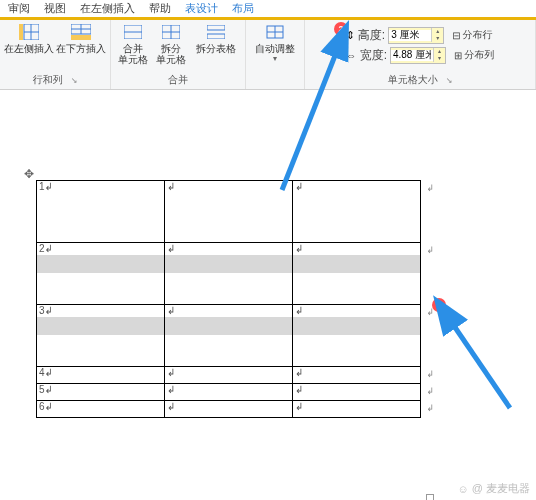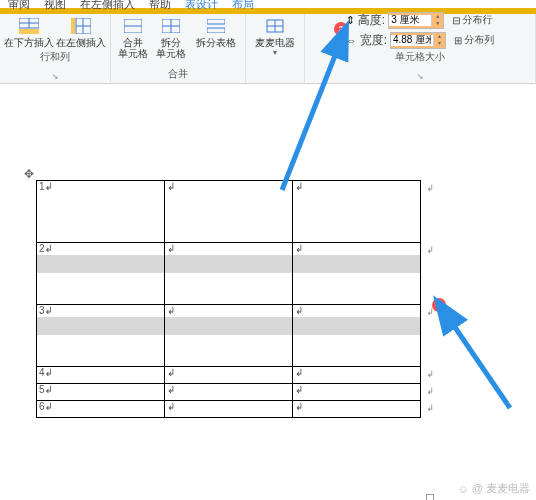--- a/index.html
+++ b/index.html
@@ -1,30 +1,30 @@
 <!DOCTYPE html>
 <html><head>
 <meta charset="utf-8">
 <style>
   * { box-sizing: border-box; margin: 0; padding: 0; }
   body { font-family: "Microsoft YaHei", "SimSun", sans-serif; font-size: 11px; background: #fff; width: 536px; height: 500px; overflow: hidden; position: relative; }
-  .menubar { height: 14px; display: flex; align-items: center; padding-left: 8px; background: #fff; gap: 14px; border-bottom: 6px solid #eab308; }
+  .menubar { height: 20px; display: flex; align-items: center; padding-left: 8px; background: #fff; gap: 14px; border-bottom: 3px solid #eab308; }
   .menubar span { color: #444; }
   .menubar .tab-sel { color: #2b7cd3; }
   .ribbon { height: 70px; background: #f5f6f7; border-bottom: 1px solid #d0d0d0; display: flex; align-items: stretch; }
   .group { display: flex; flex-direction: column; align-items: center; justify-content: flex-end; border-right: 1px solid #e0e0e0; padding: 2px 4px 1px 4px; }
   .group-items { display: flex; align-items: flex-start; gap: 2px; flex: 1; }
-  .group-label { font-size: 10px; color: #555; padding: 1px 0; display: flex; align-items: center; gap: 8px; flex-direction: column; }
+  .group-label { font-size: 10px; color: #555; padding: 1px 0; display: flex; align-items: center; gap: 8px; }
   .btn-v { display: flex; flex-direction: column; align-items: center; width: 50px; cursor: default; }
   .btn-v .ico { width: 22px; height: 20px; display: flex; align-items: center; justify-content: center; margin-bottom: 1px; }
   .btn-v .lbl { font-size: 10px; color: #333; text-align: center; line-height: 11px; }
   .btn-narrow { width: 36px; }
   .spin-row { display: flex; align-items: center; gap: 3px; height: 18px; }
   .spin-row .lbl { font-size: 12px; color: #444; }
-  .spin { display: flex; align-items: center; border: 1px solid #bbb; background: #fdba74; height: 17px; }
+  .spin { display: flex; align-items: center; border: 1px solid #bbb; background: #fef9c3; height: 17px; }
   .spin input { width: 42px; border: none; font-size: 10px; padding: 0 2px; text-align: left; outline: none; }
   .spin .arrows { width: 12px; display: flex; flex-direction: column; border-left: 1px solid #ccc; }
   .spin .arrows span { height: 7px; font-size: 6px; line-height: 7px; text-align: center; color: #666; }
   .dist-row { display: flex; align-items: center; gap: 2px; font-size: 10px; color: #444; height: 18px; }
   .dlglaunch { font-size: 8px; color: #888; }
   .align-grid { display: grid; grid-template-columns: repeat(3, 14px); grid-template-rows: repeat(3, 14px); gap: 1px; }
   .align-grid div { border: 1px solid #bbb; background: #fff; }
   .doc-area { position: absolute; top: 92px; left: 0; right: 0; bottom: 0; background: #fff; overflow: hidden; }
   .anchor { position: absolute; left: 24px; top: 75px; font-size: 12px; color: #666; }
   .tbl { position: absolute; left: 36px; top: 88px; border: 1px solid #000; border-collapse: collapse; }
@@ -51,39 +51,39 @@
   <span class="tab-sel">布局</span>
 </div>
 
 <div class="ribbon">
 
   <div class="group">
     <div class="group-items">
       <div class="btn-v">
         <span class="ico">
             <svg width="20" height="16">
+              <rect x="5" y="0" width="15" height="16" fill="none" stroke="#3a7bd5"></rect>
+              <line x1="12" y1="0" x2="12" y2="16" stroke="#3a7bd5"></line>
+              <line x1="5" y1="8" x2="20" y2="8" stroke="#3a7bd5"></line>
+              <rect x="0" y="0" width="4" height="16" fill="#f8c957"></rect>
+            </svg>
+          </span>
+        <span class="lbl">在左侧插入</span>
+      </div>
+      <div class="btn-v">
+        <span class="ico">
+            <svg width="20" height="16">
               <rect x="0" y="0" width="20" height="10" fill="none" stroke="#3a7bd5"></rect>
               <line x1="10" y1="0" x2="10" y2="10" stroke="#3a7bd5"></line>
               <line x1="0" y1="5" x2="20" y2="5" stroke="#3a7bd5"></line>
               <rect x="0" y="11" width="20" height="5" fill="#f8c957"></rect>
             </svg>
           </span>
         <span class="lbl">在下方插入</span>
       </div>
-      <div class="btn-v">
-        <span class="ico">
-            <svg width="20" height="16">
-              <rect x="5" y="0" width="15" height="16" fill="none" stroke="#3a7bd5"></rect>
-              <line x1="12" y1="0" x2="12" y2="16" stroke="#3a7bd5"></line>
-              <line x1="5" y1="8" x2="20" y2="8" stroke="#3a7bd5"></line>
-              <rect x="0" y="0" width="4" height="16" fill="#f8c957"></rect>
-            </svg>
-          </span>
-        <span class="lbl">在左侧插入</span>
-      </div>
     </div>
     <div class="group-label">
         <span>行和列</span>
         <span class="dlglaunch">↘</span>
       </div>
   </div>
 
   <div class="group">
     <div class="group-items">
       <div class="btn-v btn-narrow">
@@ -125,21 +125,21 @@
   <div class="group">
     <div class="group-items">
       <div class="btn-v">
         <span class="ico">
             <svg width="20" height="16">
               <rect x="2" y="2" width="16" height="12" fill="none" stroke="#3a7bd5"></rect>
               <line x1="2" y1="8" x2="18" y2="8" stroke="#3a7bd5"></line>
               <line x1="10" y1="2" x2="10" y2="14" stroke="#3a7bd5"></line>
             </svg>
           </span>
-        <span class="lbl">麦麦电器</span>
+        <span class="lbl">自动调整</span>
         <span style="font-size:8px;color:#666">▾</span>
       </div>
     </div>
     <div class="group-label">&nbsp;</div>
   </div>
 
   <div class="group" style="flex:1">
     <div class="group-items" style="flex-direction:column;align-items:flex-start;gap:2px;padding-top:4px">
       <div style="display:flex;gap:8px;align-items:center">
         <div class="spin-row">

